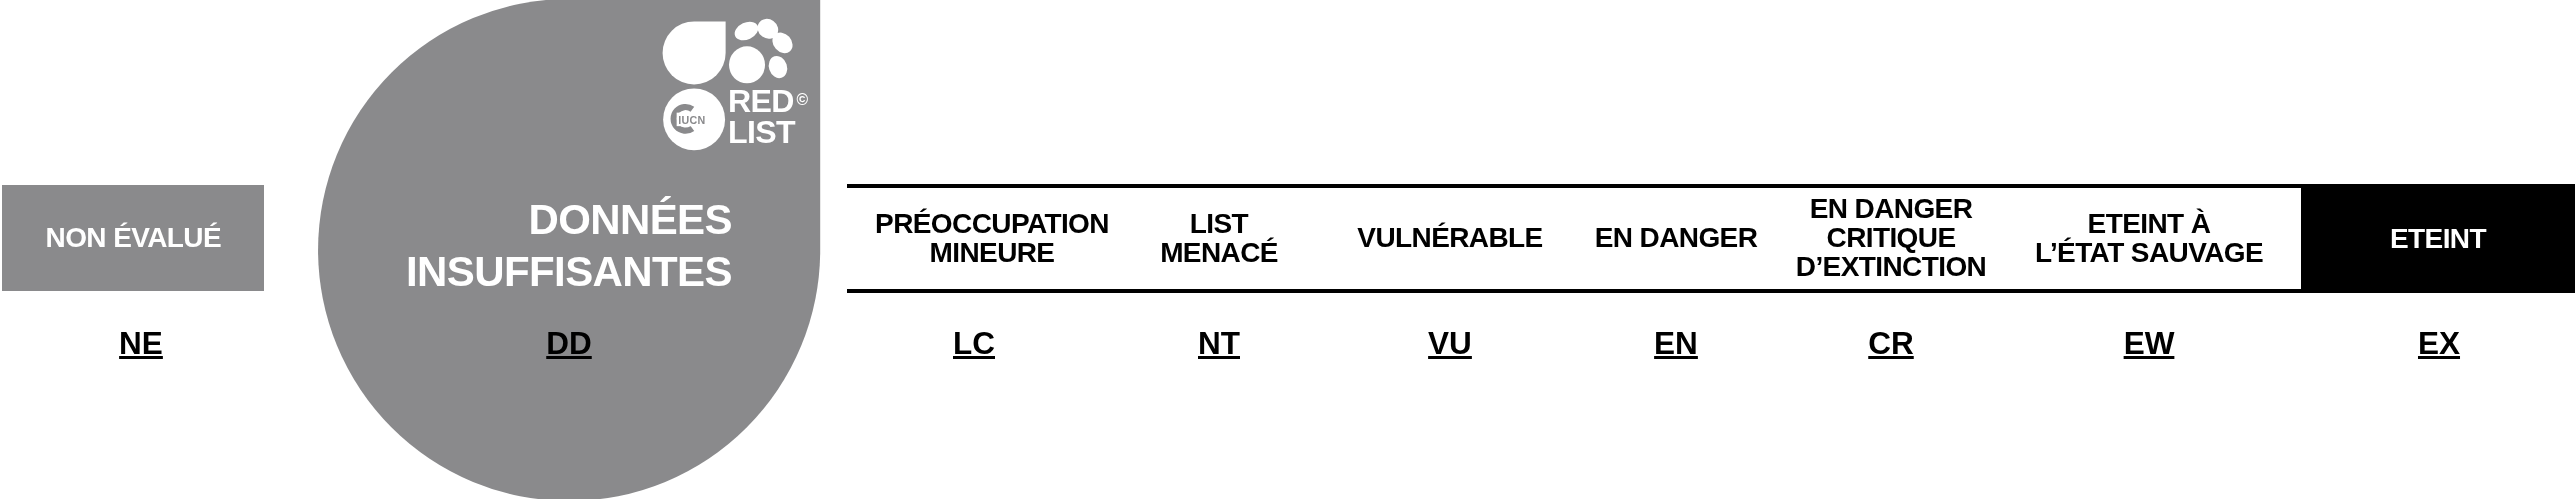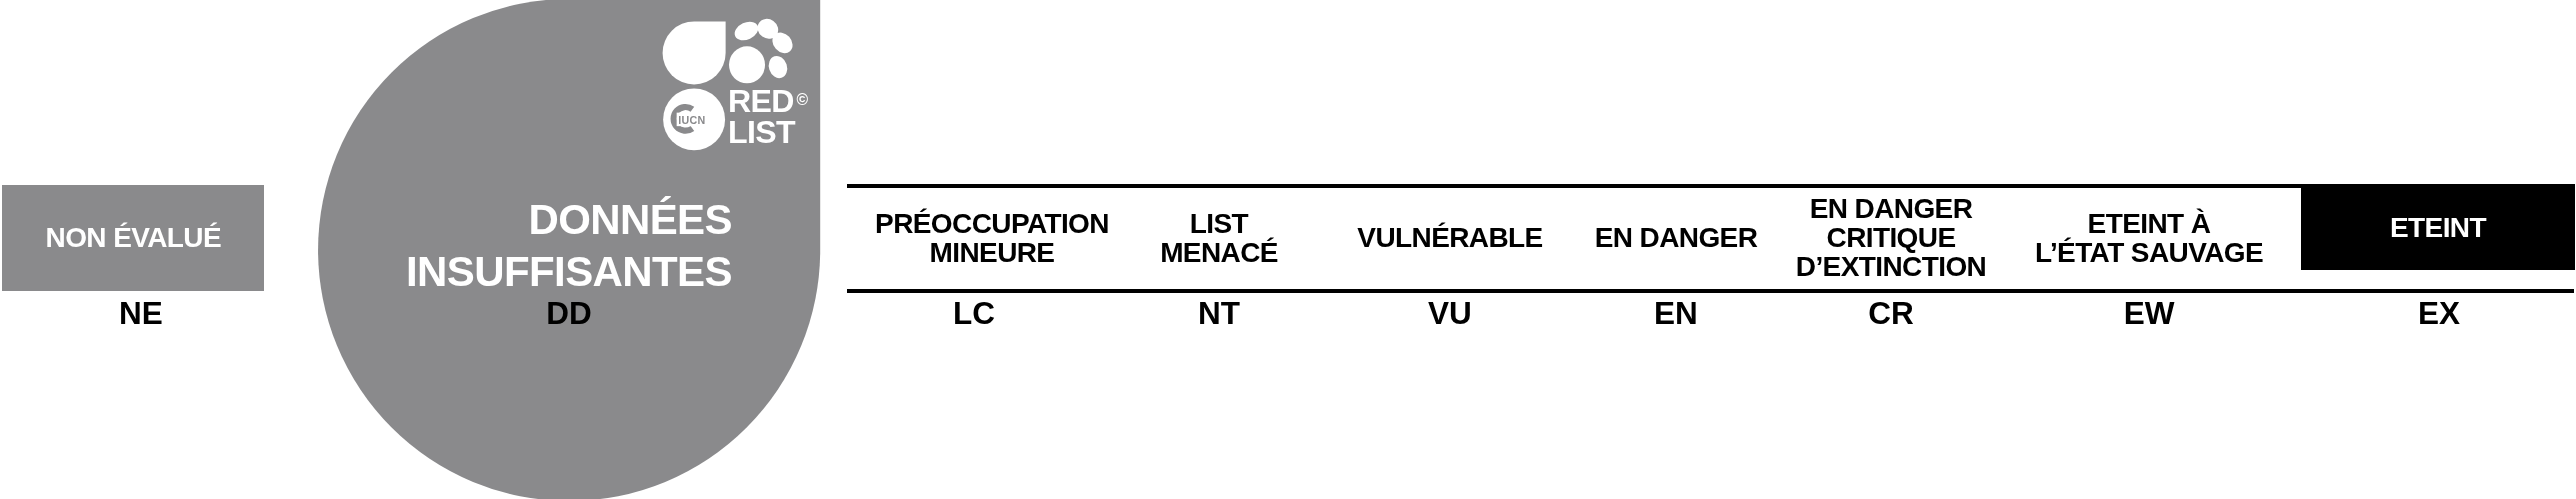--- a/index.html
+++ b/index.html
@@ -40,29 +40,29 @@
     position:absolute;top:187px;height:101px;
     display:flex;flex-direction:column;align-items:center;justify-content:center;
     transform:translateX(-50%);
     color:var(--black,#000);
     font-size:28px;line-height:29px;letter-spacing:-0.6px;
     text-align:center;white-space:nowrap;
   }
   .cat.lc{left:992px;} .cat.nt{left:1219px;} .cat.vu{left:1450px;}
   .cat.en{left:1676px;} .cat.cr{left:1891px;} .cat.ew{left:2149px;}
   .cat.ex{
-    left:2301px;top:184px;width:274px;height:86px;transform:none;
+    left:2301px;top:184px;width:274px;height:109px;transform:none;
     background:var(--black,#000);color:#fff;
   }
 
   
   .code{
-    position:absolute;top:296px;width:236px;margin-left:-118px;
+    position:absolute;top:326px;width:236px;margin-left:-118px;
     text-align:center;font-size:31.5px;line-height:34px;
-    color:var(--black,#000);white-space:nowrap;
+    color:var(--black,#000);white-space:nowrap;text-decoration:underline;
   }
   .code.ne{left:141px;}
   .code.dd{left:569px;color:#000000;}
   .code.lc{left:974px;} .code.nt{left:1219px;} .code.vu{left:1450px;}
   .code.en{left:1676px;} .code.cr{left:1891px;} .code.ew{left:2149px;}
   .code.ex{left:2439px;}
 
   .logo-text{font-family:"Liberation Sans",sans-serif;font-weight:bold;}
 </style>
 </head>

